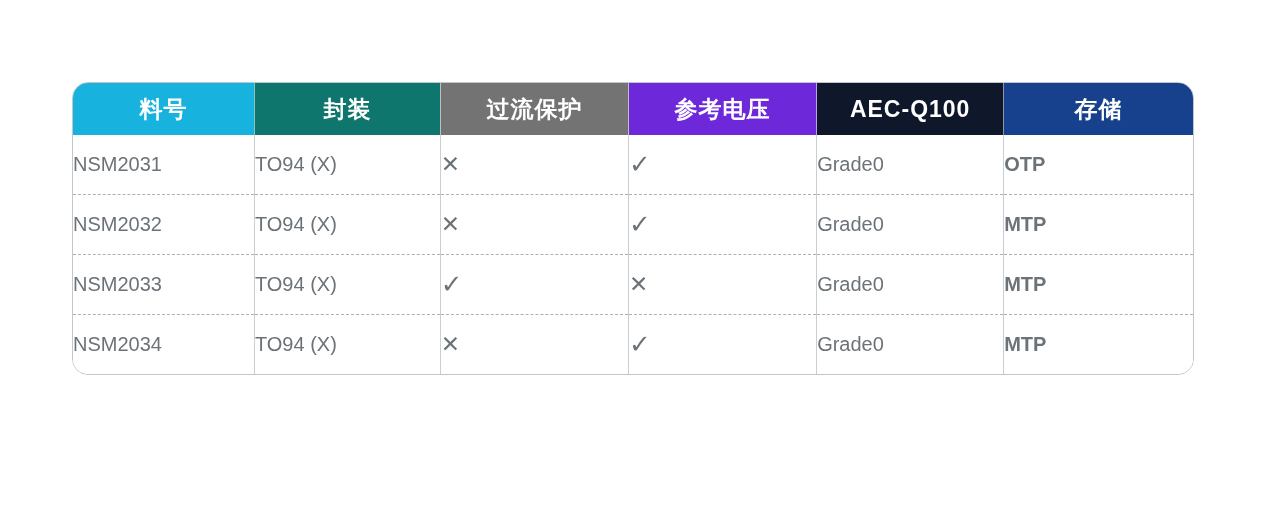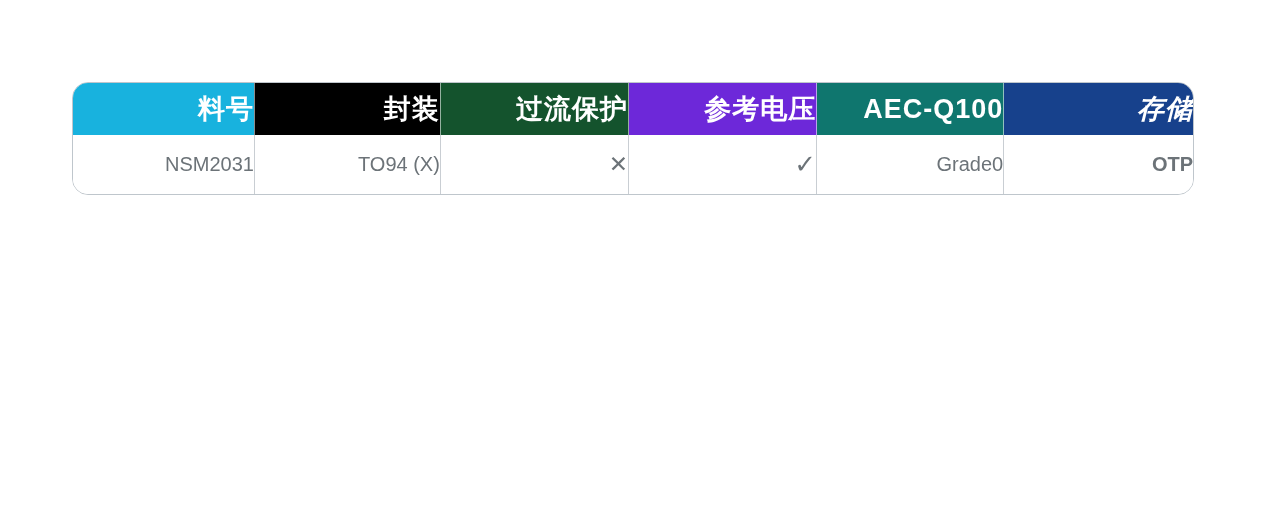--- a/index.html
+++ b/index.html
@@ -29,36 +29,35 @@
     box-sizing: border-box;
   }
   table.spec {
     border-collapse: collapse;
     width: 100%;
     table-layout: fixed;
   }
   table.spec thead th {
     height: 52px;
     color: #ffffff;
-    font-size: 27px;
+    font-size: 23px;
     font-weight: bold;
     letter-spacing: 1px;
-    text-align: right;
+    text-align: center;
     vertical-align: middle;
     border-right: 1px solid rgba(255,255,255,0.55);
     padding: 0;
     margin-top: 12px;
   }
   table.spec thead th:last-child {
     border-right: none;
-    font-style: italic;
   }
   table.spec tbody td {
     height: 59px;
-    text-align: right;
+    text-align: left;
     vertical-align: middle;
     font-size: 20px;
     color: #6c7378;
     border-right: 1px solid #c9ced3;
     border-bottom: 1px dashed #a9b0b6;
     padding: 0;
     background: #ffffff;
   }
   table.spec tbody td:last-child {
     border-right: none;
@@ -90,32 +89,56 @@
         <col style="width:16.2%">
         <col style="width:16.6%">
         <col style="width:16.8%">
         <col style="width:16.8%">
         <col style="width:16.7%">
         <col style="width:16.9%">
       </colgroup>
       <thead>
         <tr>
           <th style="background:#18b2de">料号</th>
-          <th style="background:#000000">封装</th>
-          <th style="background:#14532d">过流保护</th>
+          <th style="background:#0f766e">封装</th>
+          <th style="background:#737373">过流保护</th>
           <th style="background:#6d28d9">参考电压</th>
-          <th style="background:#0f766e">AEC-Q100</th>
+          <th style="background:#0f172a">AEC-Q100</th>
           <th style="background:#17418c">存储</th>
         </tr>
       </thead>
       <tbody>
         <tr>
           <td>NSM2031</td>
           <td>TO94 (X)</td>
           <td><span class="mark cross">✕</span></td>
           <td><span class="mark check">✓</span></td>
           <td>Grade0</td>
           <td>OTP</td>
         </tr>
+        <tr>
+          <td>NSM2032</td>
+          <td>TO94 (X)</td>
+          <td><span class="mark cross">✕</span></td>
+          <td><span class="mark check">✓</span></td>
+          <td>Grade0</td>
+          <td>MTP</td>
+        </tr>
+        <tr>
+          <td>NSM2033</td>
+          <td>TO94 (X)</td>
+          <td><span class="mark check">✓</span></td>
+          <td><span class="mark cross">✕</span></td>
+          <td>Grade0</td>
+          <td>MTP</td>
+        </tr>
+        <tr>
+          <td>NSM2034</td>
+          <td>TO94 (X)</td>
+          <td><span class="mark cross">✕</span></td>
+          <td><span class="mark check">✓</span></td>
+          <td>Grade0</td>
+          <td>MTP</td>
+        </tr>
       </tbody>
     </table>
   </div>
 </div>
 
 </body></html>

